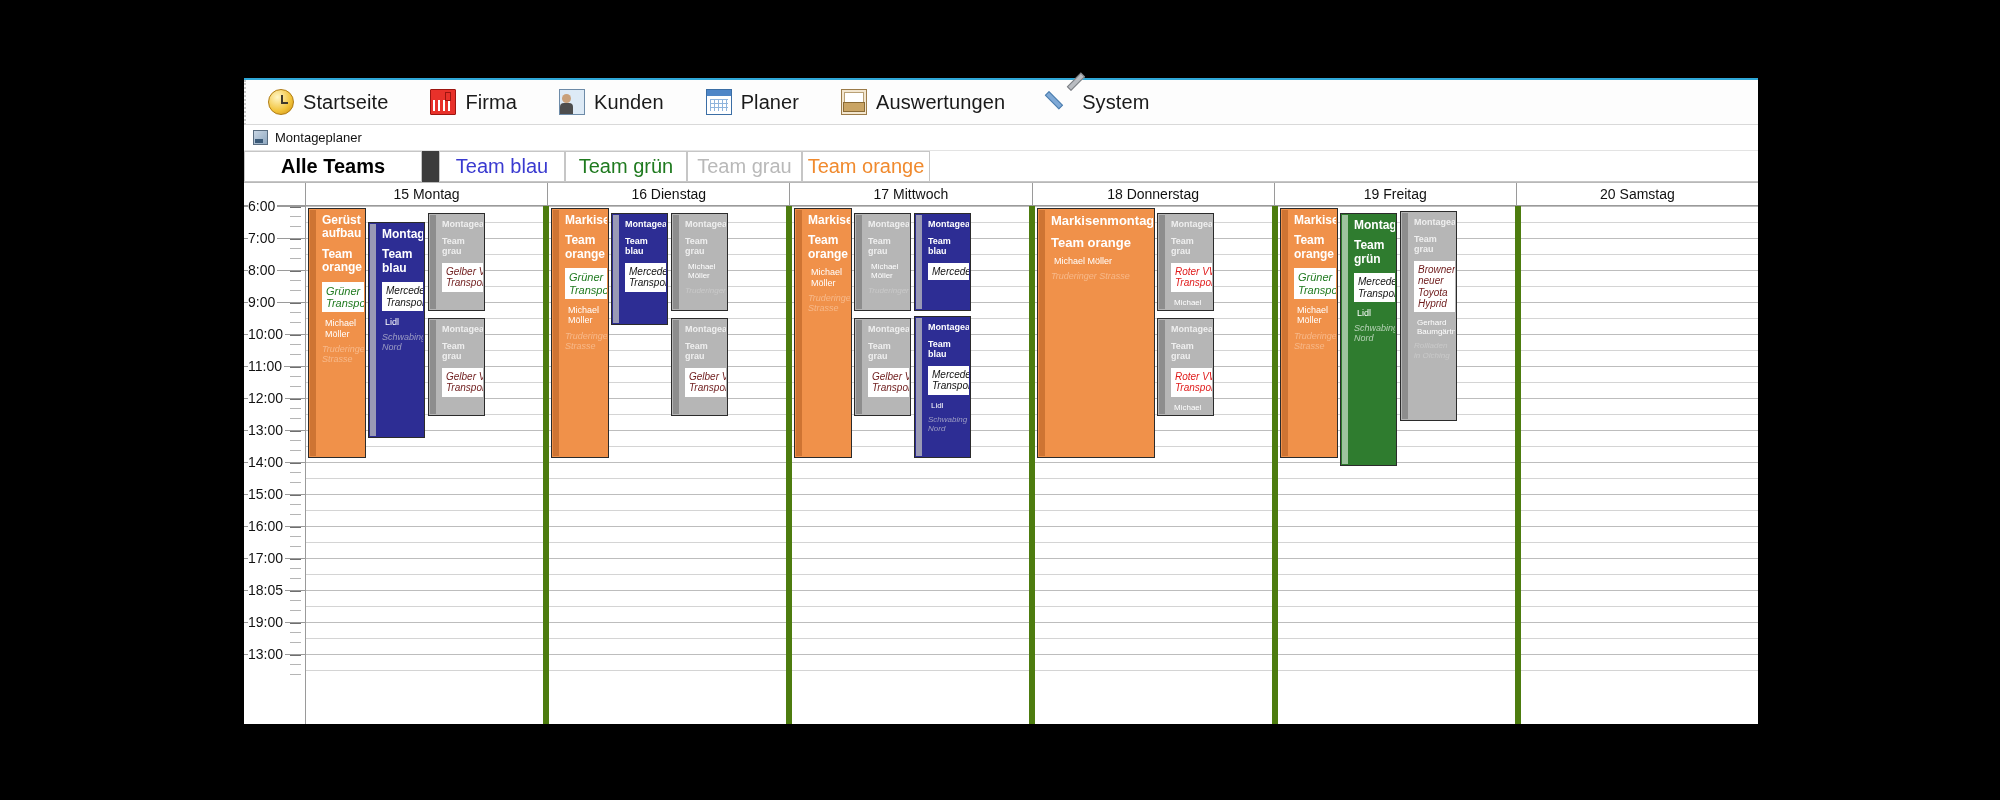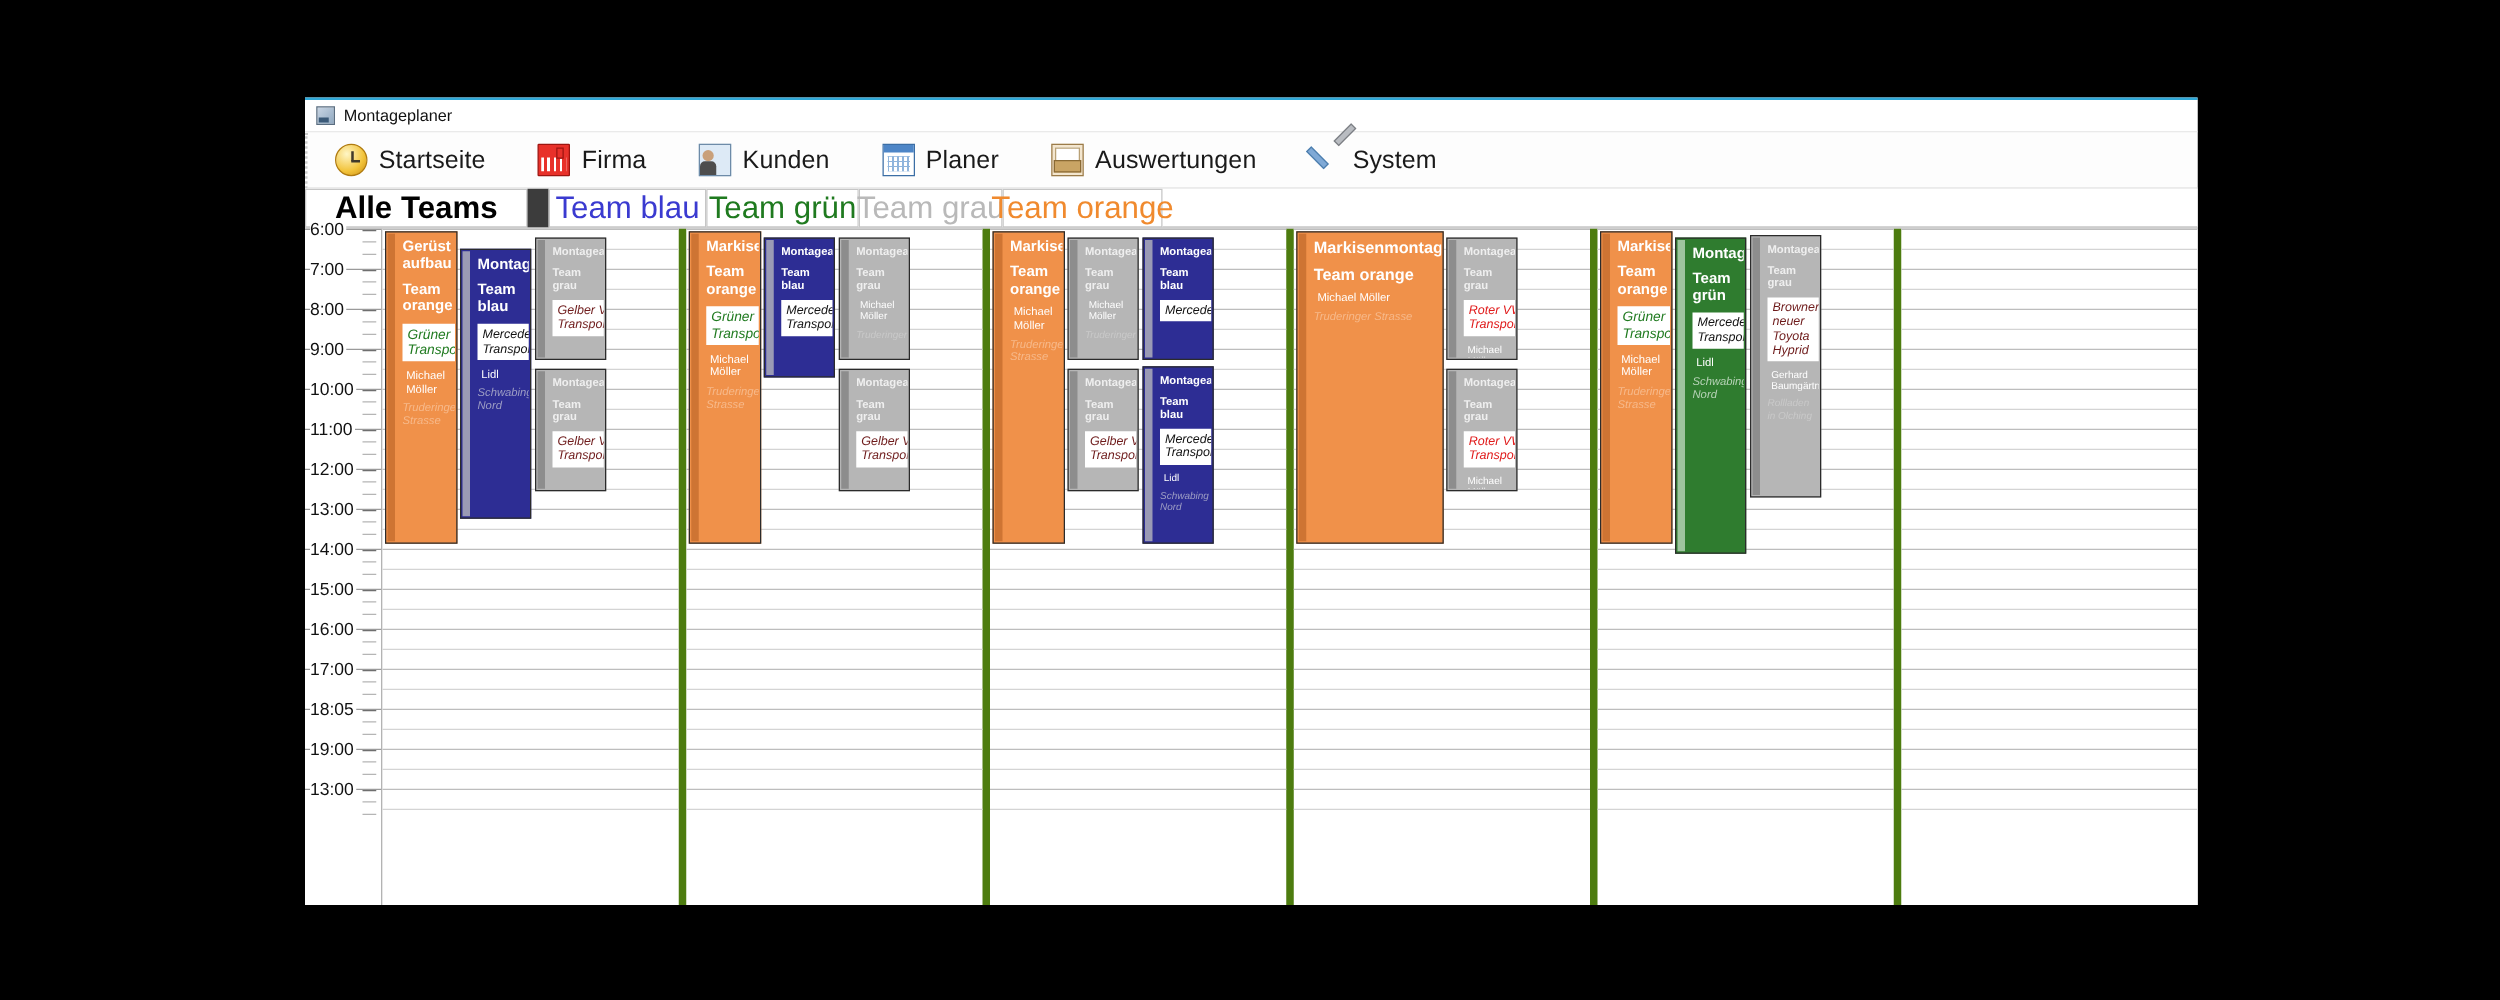--- a/index.html
+++ b/index.html
@@ -84,21 +84,21 @@
   #sidebar-sep { height:1px; background:#d8d8d8; margin:7px 5px 0 0; }
   #team-woche-btn {
     margin:22px 4px 0 1px; height:21px; border:1px solid #b4b4b4; background:#fbfbfb;
     font-size:11px; display:flex; align-items:center; justify-content:center; color:#111;
   }
   
   #main { flex:1; min-width:0; display:flex; flex-direction:column; background:#ffffff; }
   
   #team-tabs { height:31px; display:flex; align-items:stretch; background:#ffffff; }
   .tt {
-    display:flex; align-items:center; justify-content:center; font-size:25px;
+    display:flex; align-items:center; justify-content:center; font-size:20px;
     border:1px solid #c6c6c6; border-bottom:1px solid #c6c6c6; background:#ffffff;
     padding:0 14px; white-space:nowrap;text-align:center;
   }
   .tt.all { font-weight:bold; color:#000; width:178px; padding:0; }
   .tt.gap { width:17px; background:#3c3c3c; border:none; padding:0; }
   .tt.blau { color:#3a3ad0; width:126px; padding:0;}
   .tt.gruen { color:#1f7a1f; width:122px; padding:0;}
   .tt.grau { color:#b9b9b9; width:115px; padding:0;}
   .tt.orange { color:#f08a2e; width:128px; padding:0;}
   
@@ -162,25 +162,20 @@
   .ev.green .stripe { background:#9ec49e; }
   .ev.green .t1,.ev.green .t2 { color:#ffffff; }
   .ev.green .veh { color:#111111; }
   .ev.green .person { color:#ffffff; }
   .ev.green .place { color:#b7d3b7; }
 </style>
 </head>
 <body>
 
 <div id="app-window">
-
-  <div id="titlebar">
-    <div class="app-icon"></div>
-    <div class="title">Montageplaner</div>
-  </div>
 
   <div id="ribbon">
       <div class="ribbon-item">
         <span class="ricon ic-clock"></span>
         <span class="label">Startseite</span>
       </div>
       <div class="ribbon-item">
         <span class="ricon ic-factory"></span>
         <span class="label">Firma</span>
       </div>
@@ -195,35 +190,49 @@
       <div class="ribbon-item">
         <span class="ricon ic-tray"></span>
         <span class="label">Auswertungen</span>
       </div>
       <div class="ribbon-item">
         <span class="ricon ic-tools"></span>
         <span class="label">System</span>
       </div>
     </div>
 
+  <div id="titlebar">
+    <div class="app-icon"></div>
+    <div class="title">Montageplaner</div>
+  </div>
+
   <div id="body">
 
 
     <div id="main">
       <div id="team-tabs">
           <div class="tt all">Alle Teams</div>
           <div class="tt gap"></div>
           <div class="tt blau">Team blau</div>
           <div class="tt gruen">Team grün</div>
           <div class="tt grau">Team grau</div>
           <div class="tt orange">Team orange</div>
           <div style="flex: 1 1 0%; border-bottom: 1px solid rgb(198, 198, 198);"></div>
         </div>
 
       <div id="cal">
+        <div id="day-header">
+          <div class="corner"></div>
+        <div class="dh">15 Montag</div>
+            <div class="dh">16 Dienstag</div>
+            <div class="dh">17 Mittwoch</div>
+            <div class="dh">18 Donnerstag</div>
+            <div class="dh">19 Freitag</div>
+            <div class="dh">20 Samstag</div>
+          </div>
         <div id="grid-wrap">
           <div id="timecol">
               <div class="hrow">
                 <div class="hline-full" style="top: 0px;"></div>
                 <div class="hlabel">6:00</div>
                 <div class="htick" style="top: 1px;"></div>
                 <div class="htick-half" style="top: 10px;"></div>
                 <div class="htick-half" style="top: 20px;"></div>
               </div>
               <div class="hrow">

